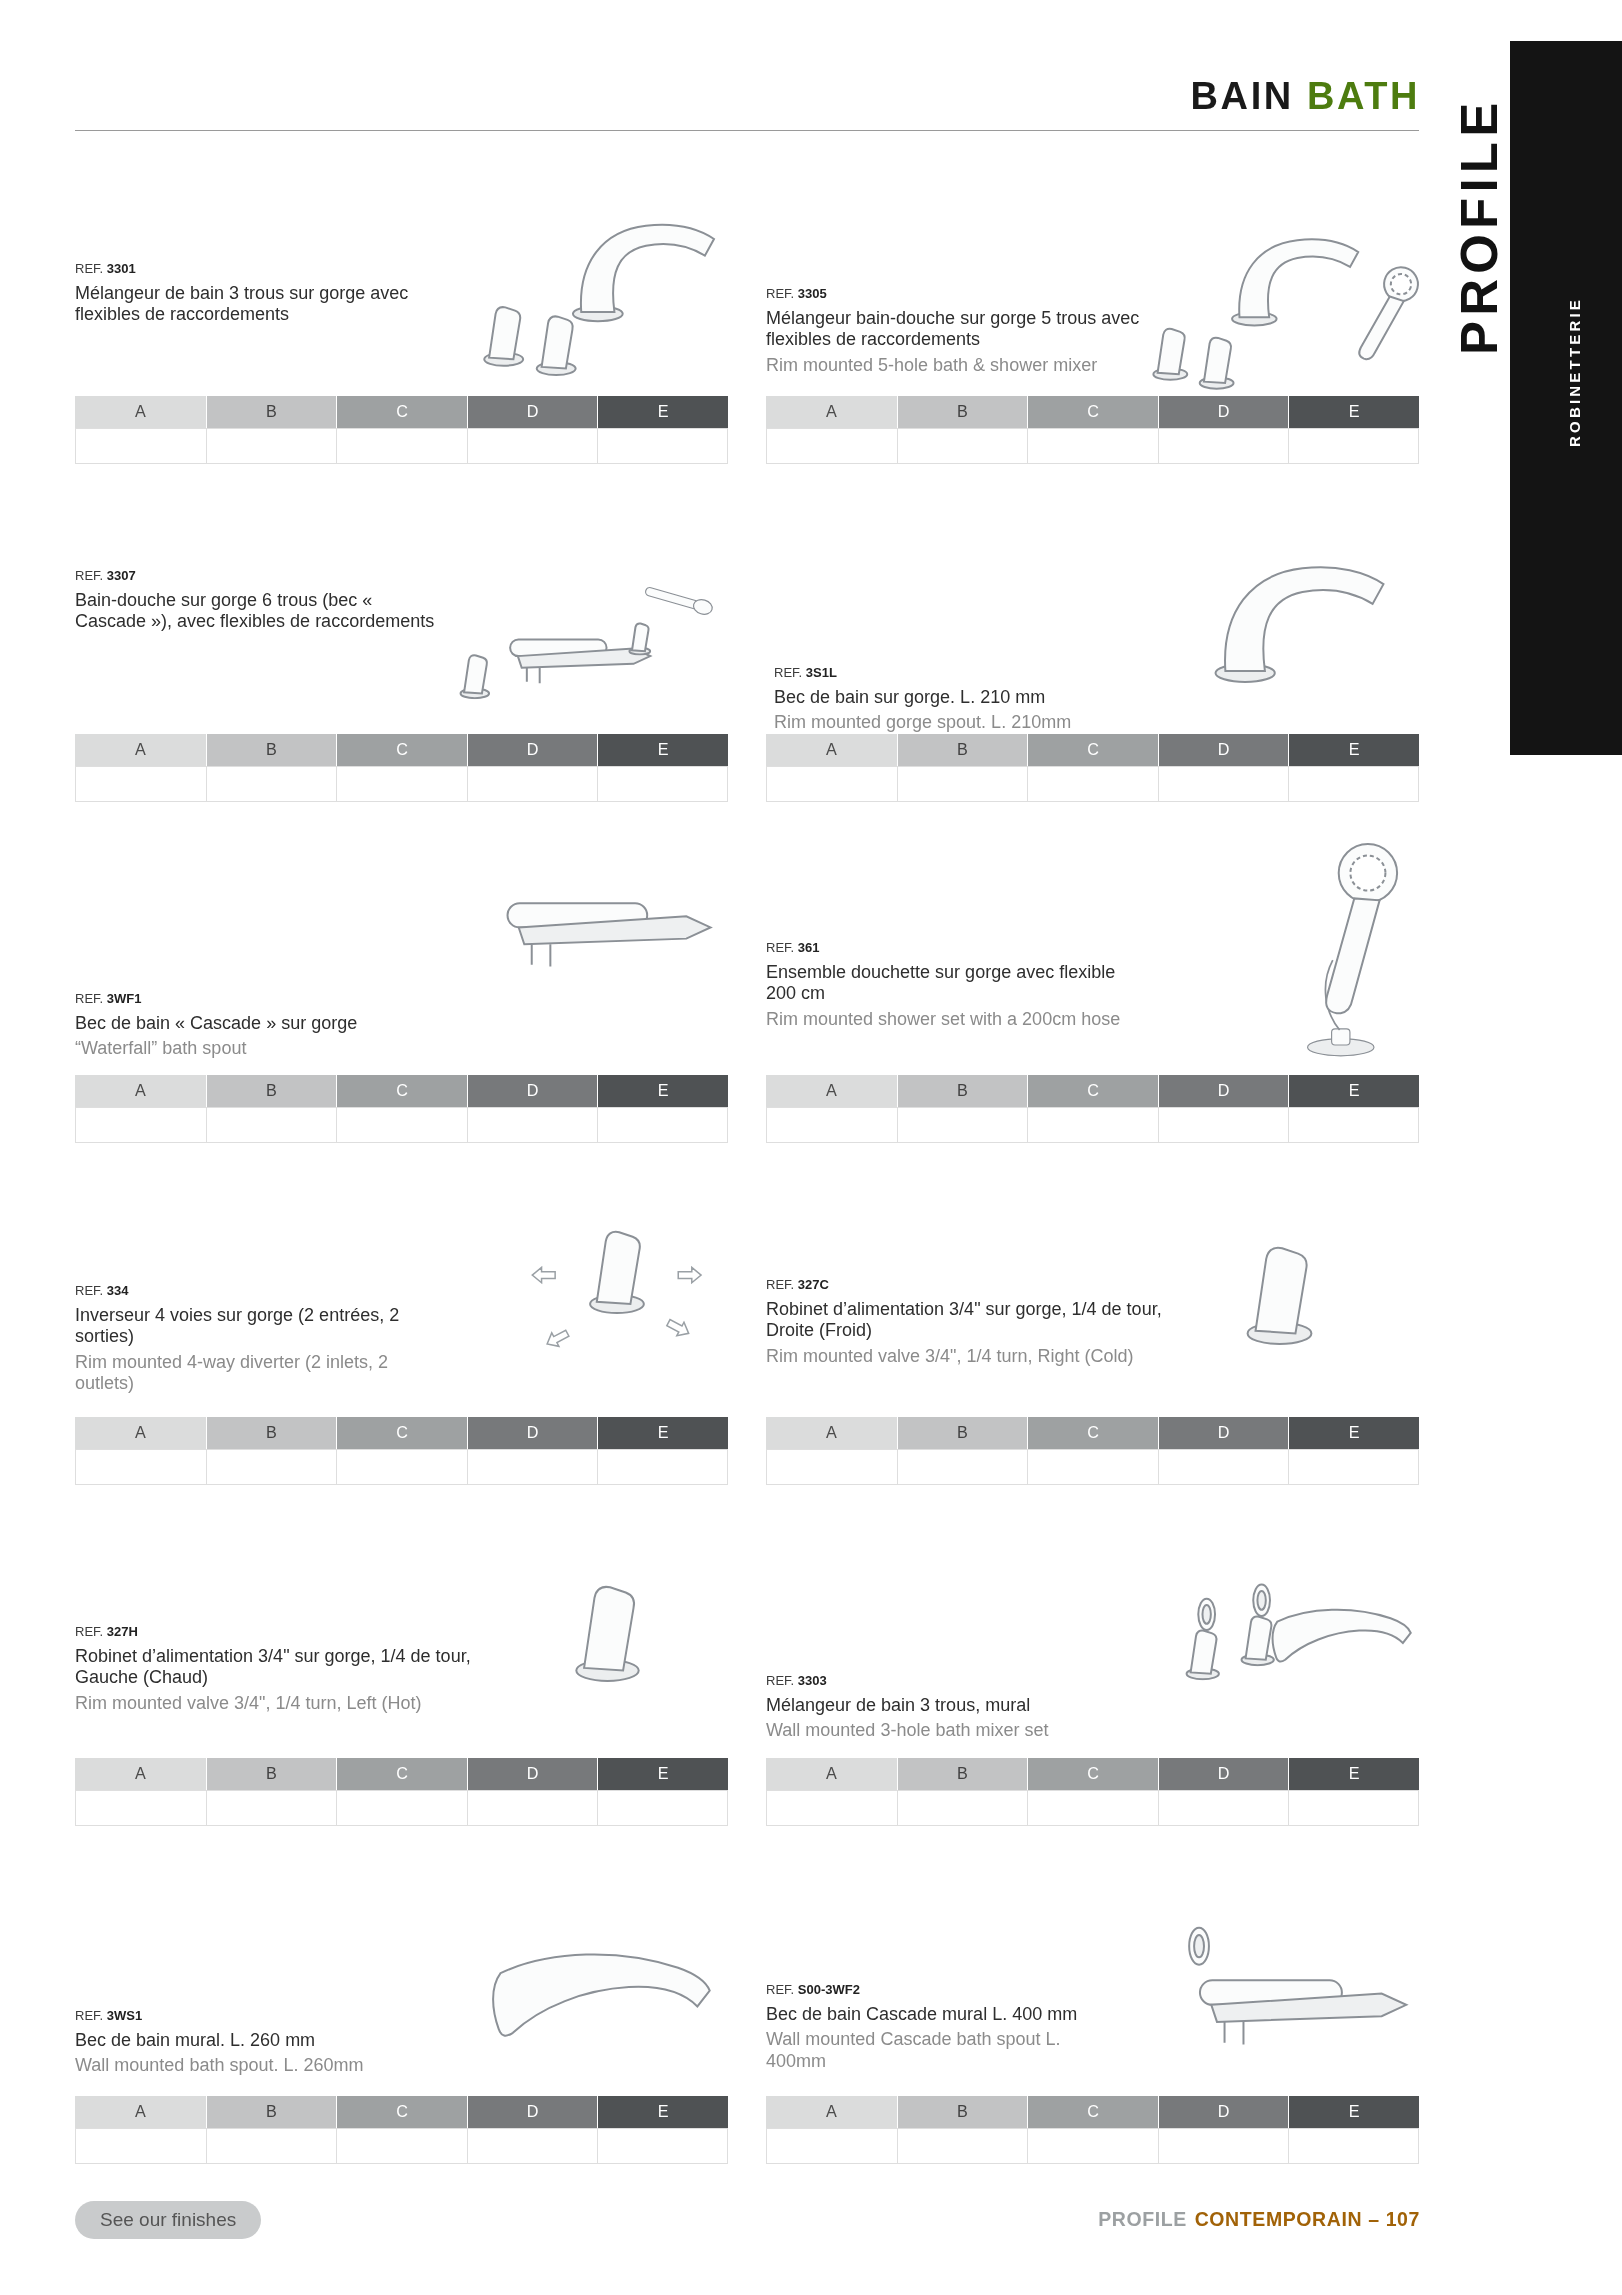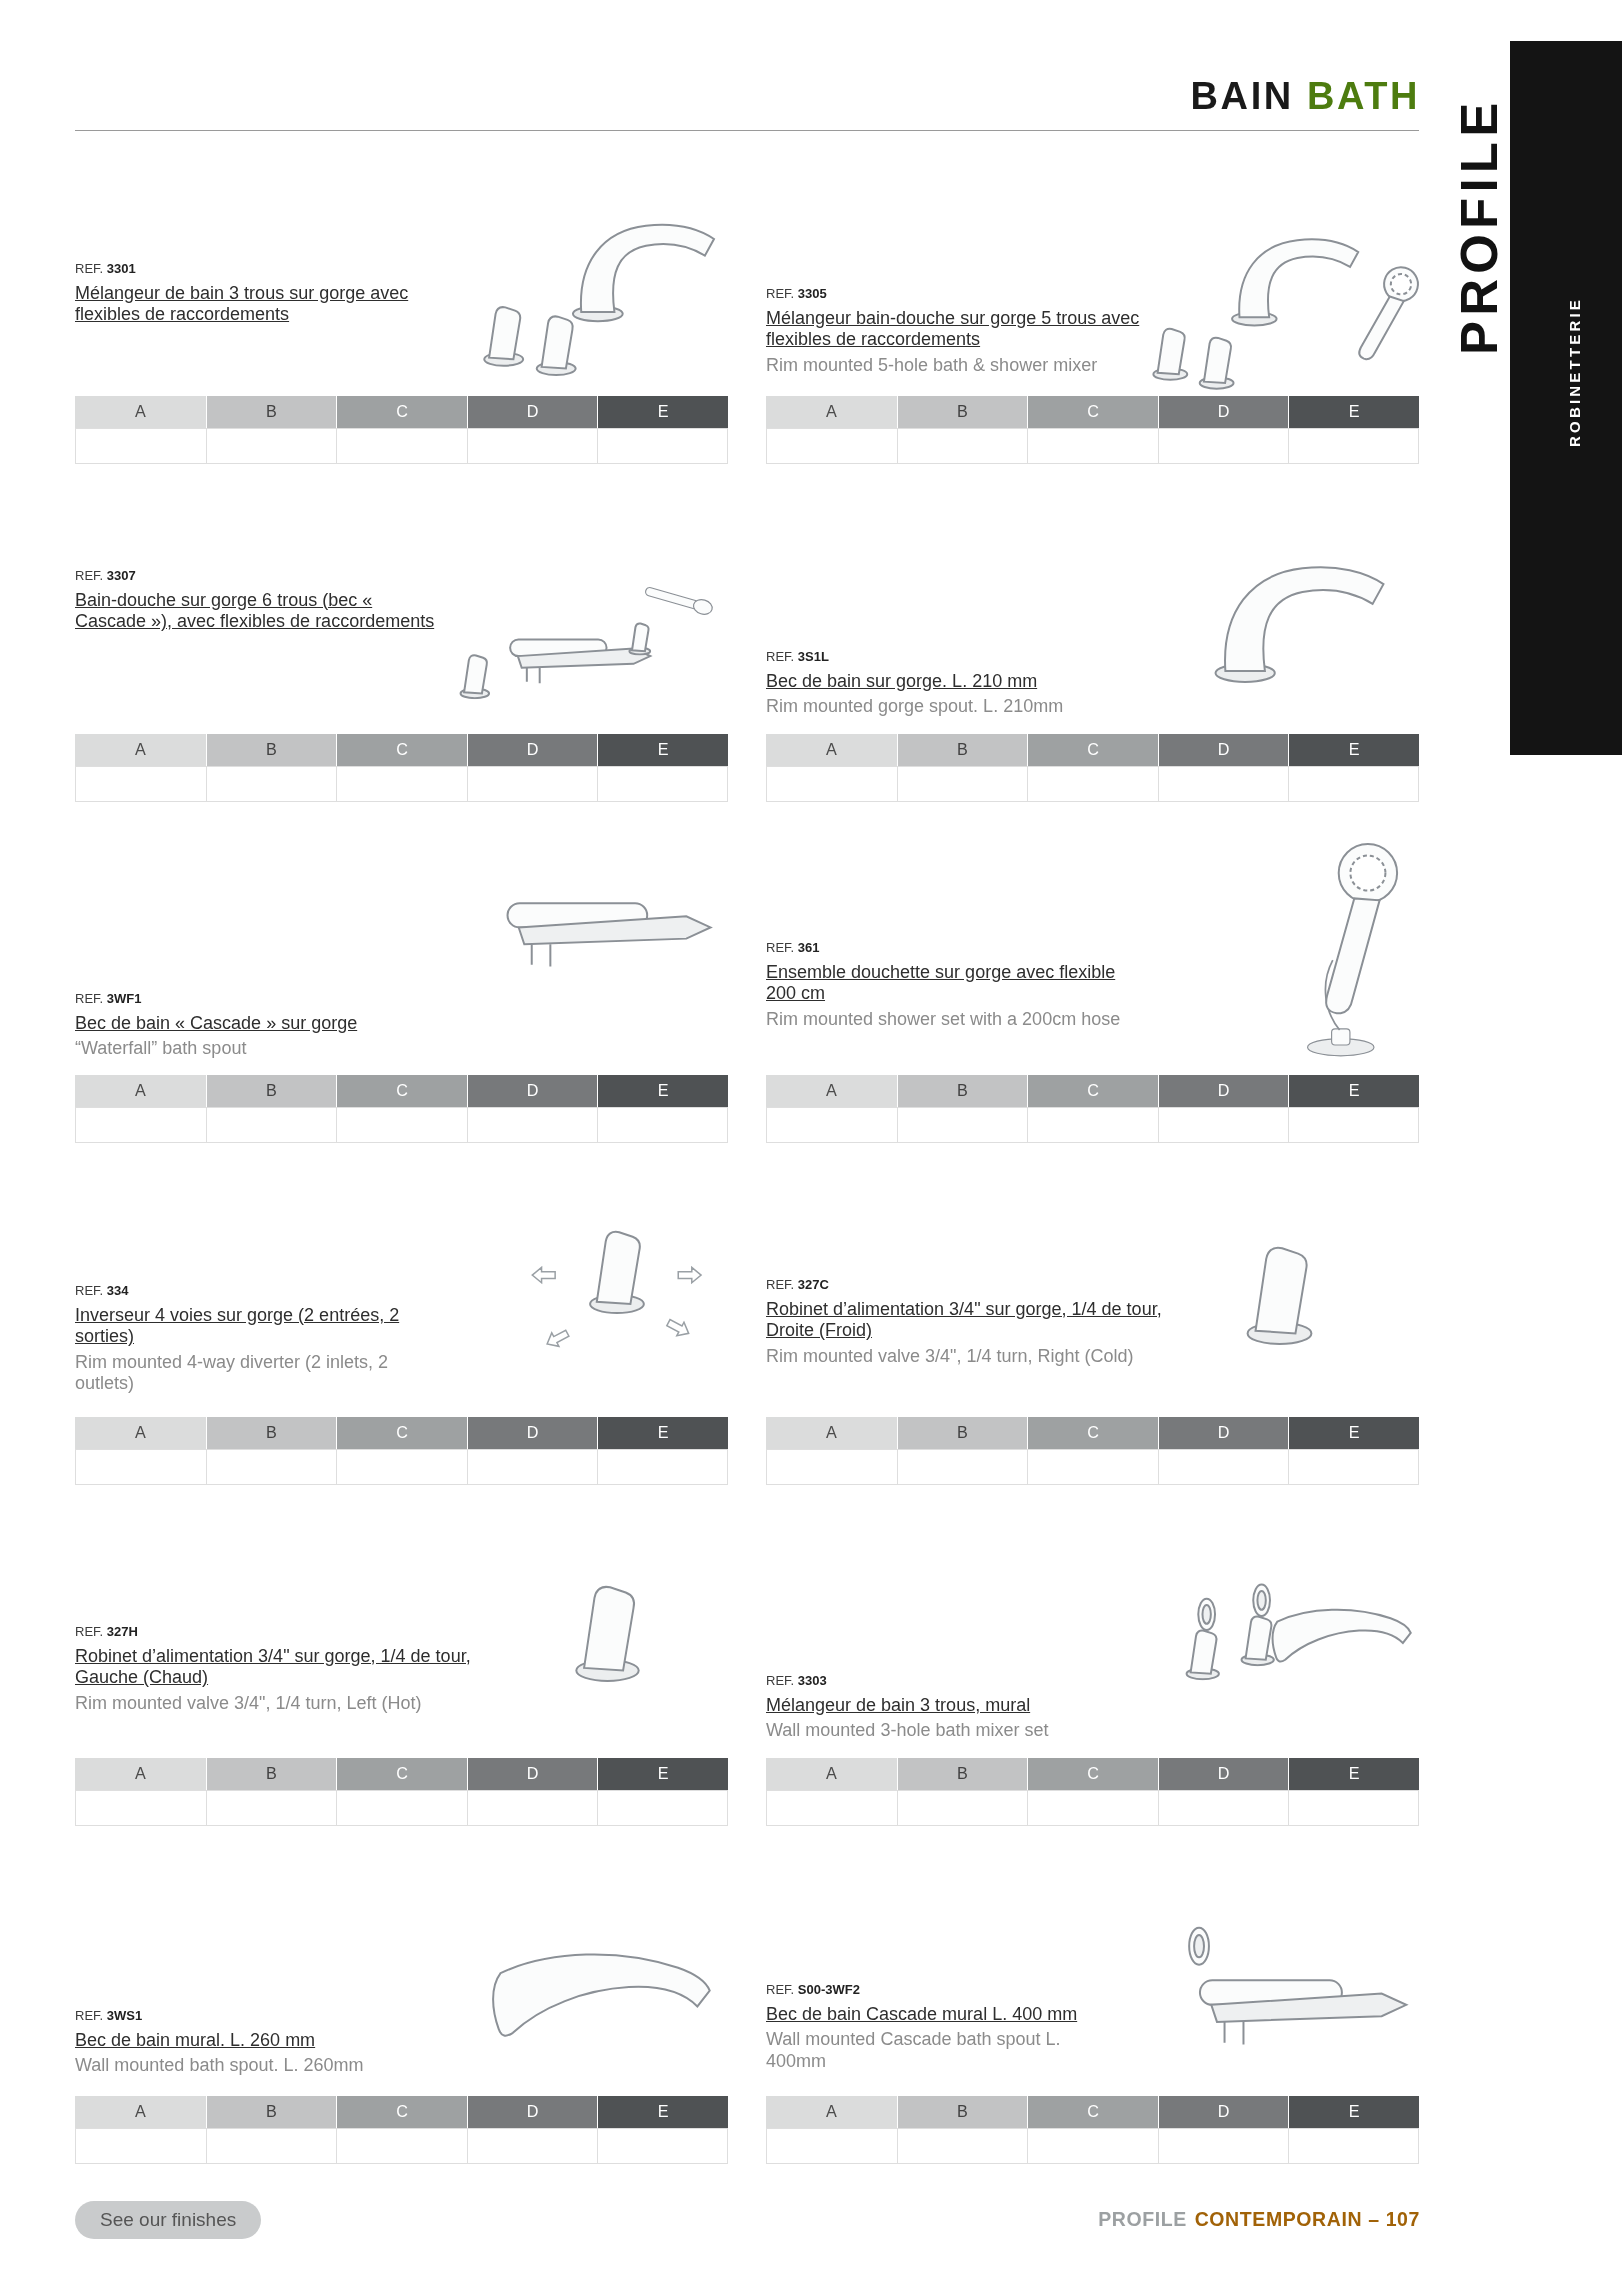--- a/index.html
+++ b/index.html
@@ -20,21 +20,21 @@
   .profile-vert{position:absolute;top:134px;right:114px;height:221px;font-size:51px;font-weight:700;letter-spacing:5.2px;color:#121212;}
   .robinetterie-vert{position:absolute;top:304px;right:40px;height:143px;font-size:15px;font-weight:700;letter-spacing:3.2px;color:#ffffff;}
 
   
   .product{position:absolute;}
   .illus{position:absolute;margin:0;padding:0;}
   .illus svg{width:100%;height:100%;display:block;}
   .pinfo{position:absolute;left:0;}
   .ref{font-size:13px;color:#3c3c3c;margin:0 0 6.5px;}
   .ref b{font-weight:700;color:#222;}
-  .name-fr{font-size:18px;line-height:1.2;color:#2e2e2e;margin:0 0 3.9px;text-decoration:underline;}
+  .name-fr{font-size:18px;line-height:1.2;color:#2e2e2e;margin:0 0 3.9px;}
   .name-en{font-size:18px;line-height:1.2;color:#8b8b8b;margin:0;}
 
   
   .ftable{position:absolute;left:0;bottom:0;width:100%;border-collapse:separate;border-spacing:0;table-layout:fixed;}
   .ftable th{height:30px;font-size:16.2px;font-weight:400;text-align:center;vertical-align:middle;}
   .ftable th + th{border-left:1.9px solid #ffffff;}
   .c0{background:#dbdcdc;color:#4c4c4c;}
   .c1{background:#c2c3c4;color:#424242;}
   .c2{background:#9ea1a2;color:#ffffff;}
   .c3{background:#77797b;color:#ffffff;}
@@ -205,21 +205,21 @@
         </tbody>
     </table>
   </section>
 
   <section class="product" style="top:513px;left:766px;width:653px;height:289px;">
     <figure class="illus" style="left:409px;top:19.5px;width:247px;height:164px;">
       <svg viewBox="0 0 400 260">
         <use href="#sym-spout" x="20" y="0" width="360" height="256"></use>
       </svg>
     </figure>
-    <div class="pinfo" style="top:136px;width:396px;">
+    <div class="pinfo" style="top:152px;width:396px;margin-left:8px;">
       <p class="ref"><span>REF.</span> <b>3S1L</b></p>
       <p class="name-fr">Bec de bain sur gorge. L. 210 mm</p>
       <p class="name-en">Rim mounted gorge spout. L. 210mm</p>
     </div>
     <table class="ftable">
       <thead>
           <tr>
         <th class="c0">A</th>
         <th class="c1">B</th>
         <th class="c2">C</th>

